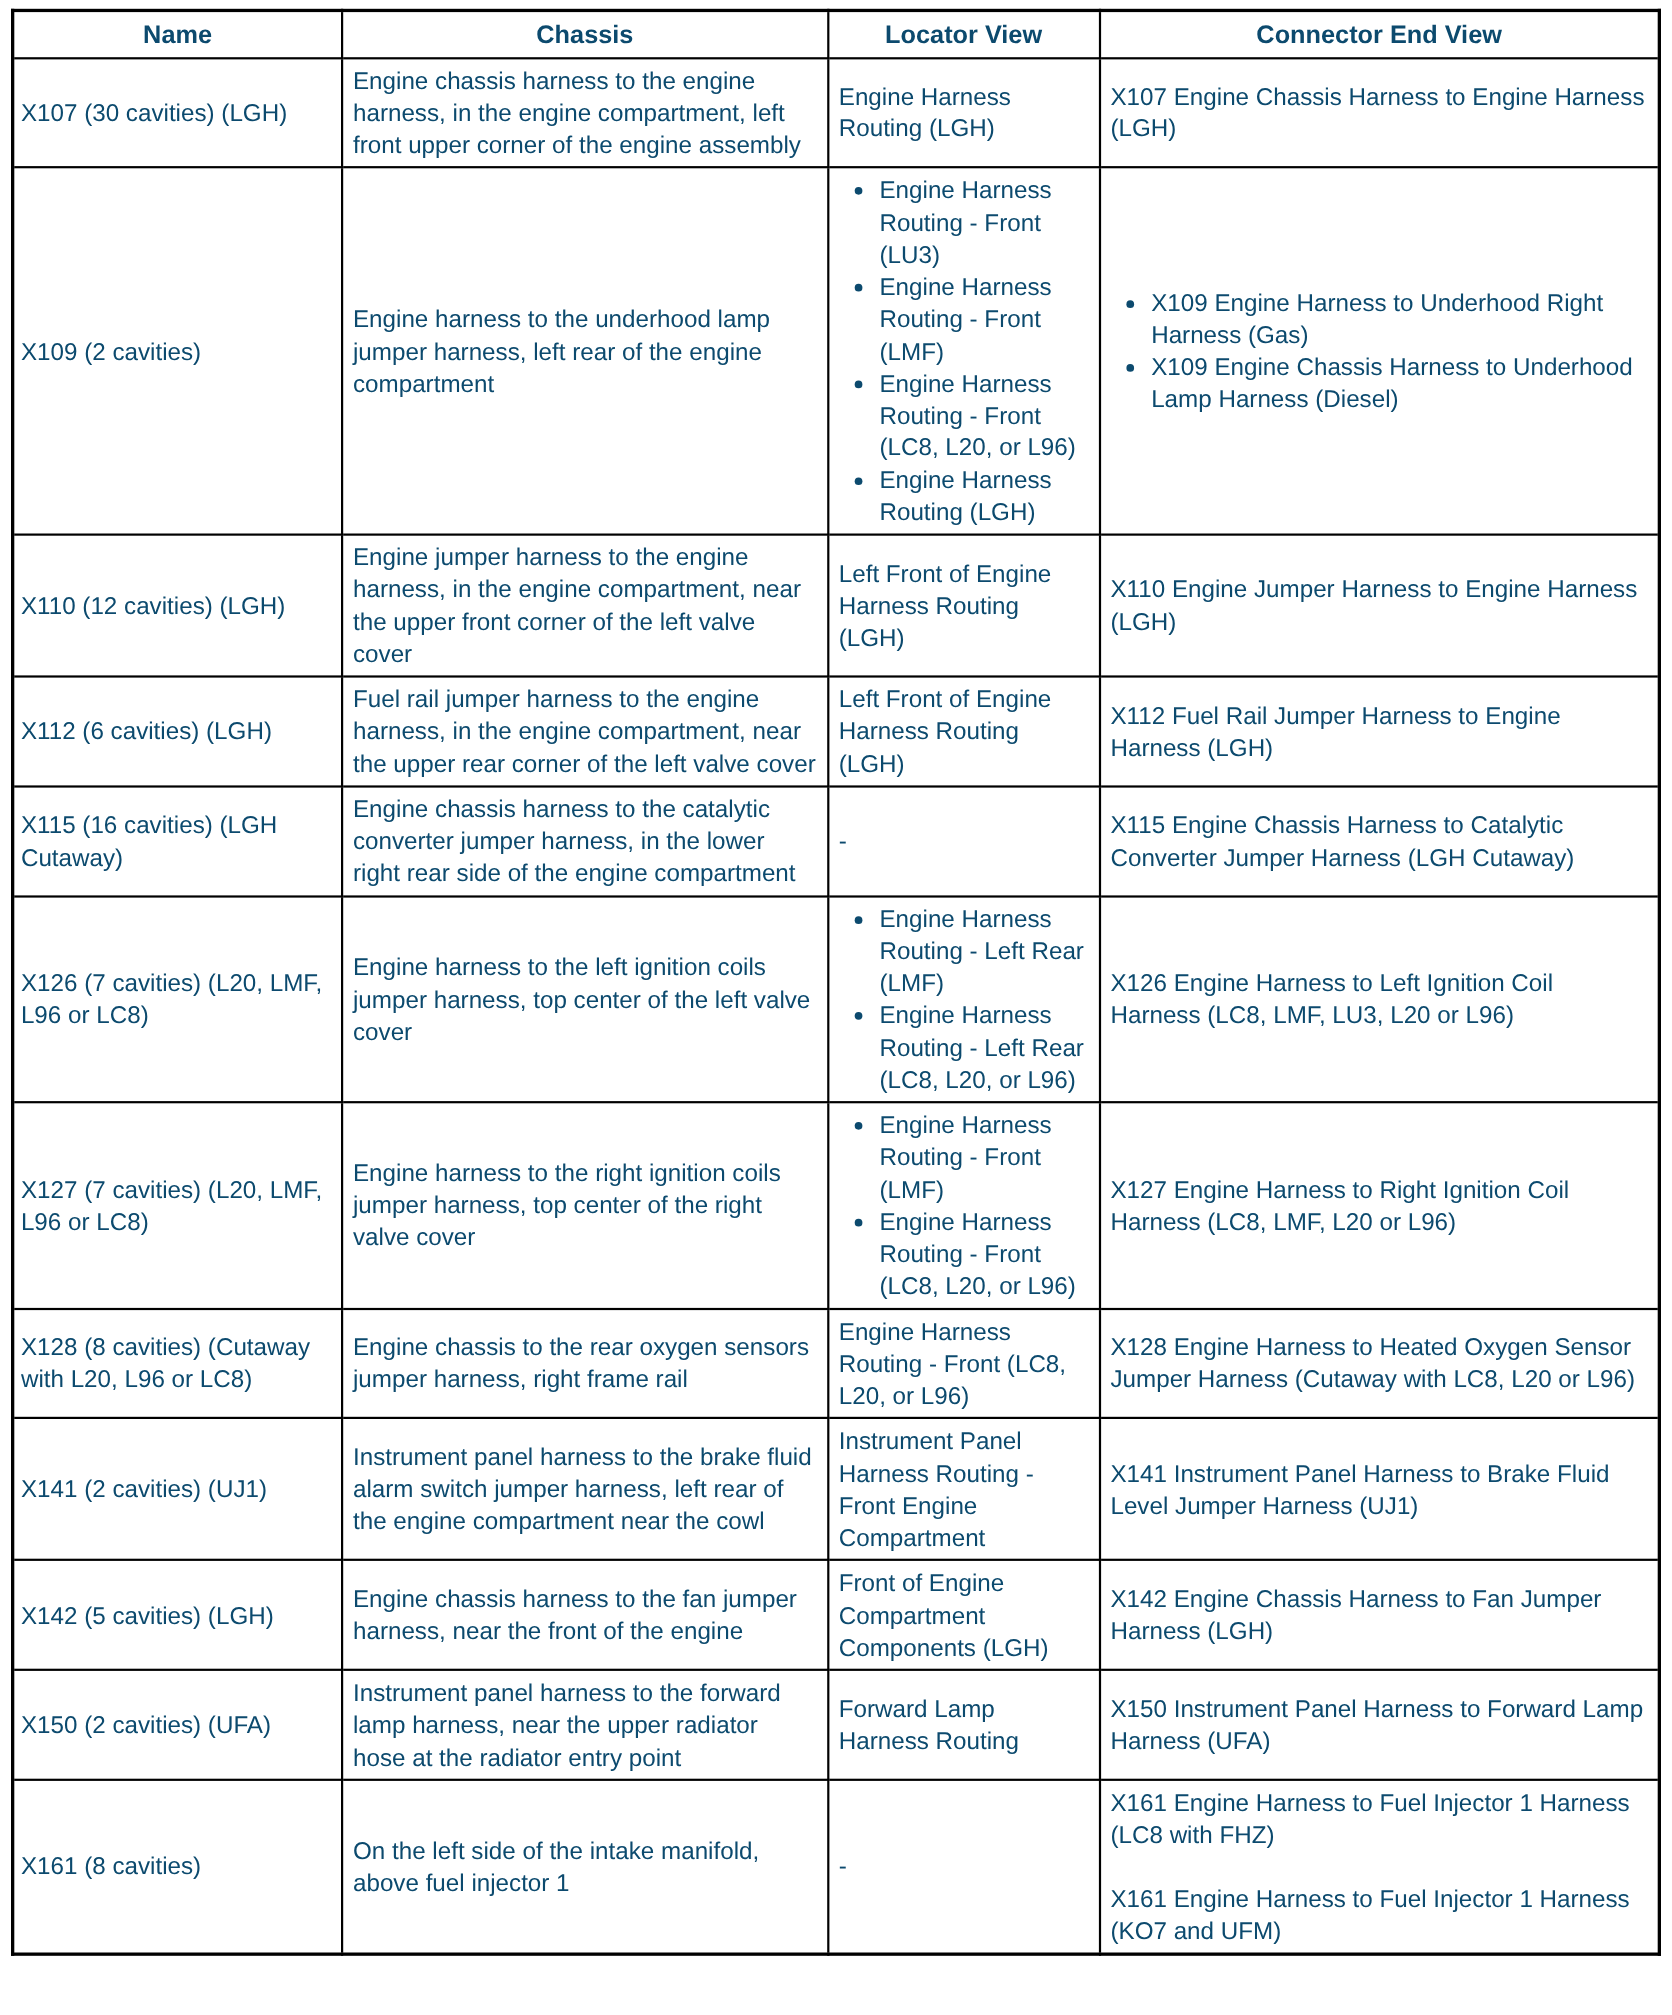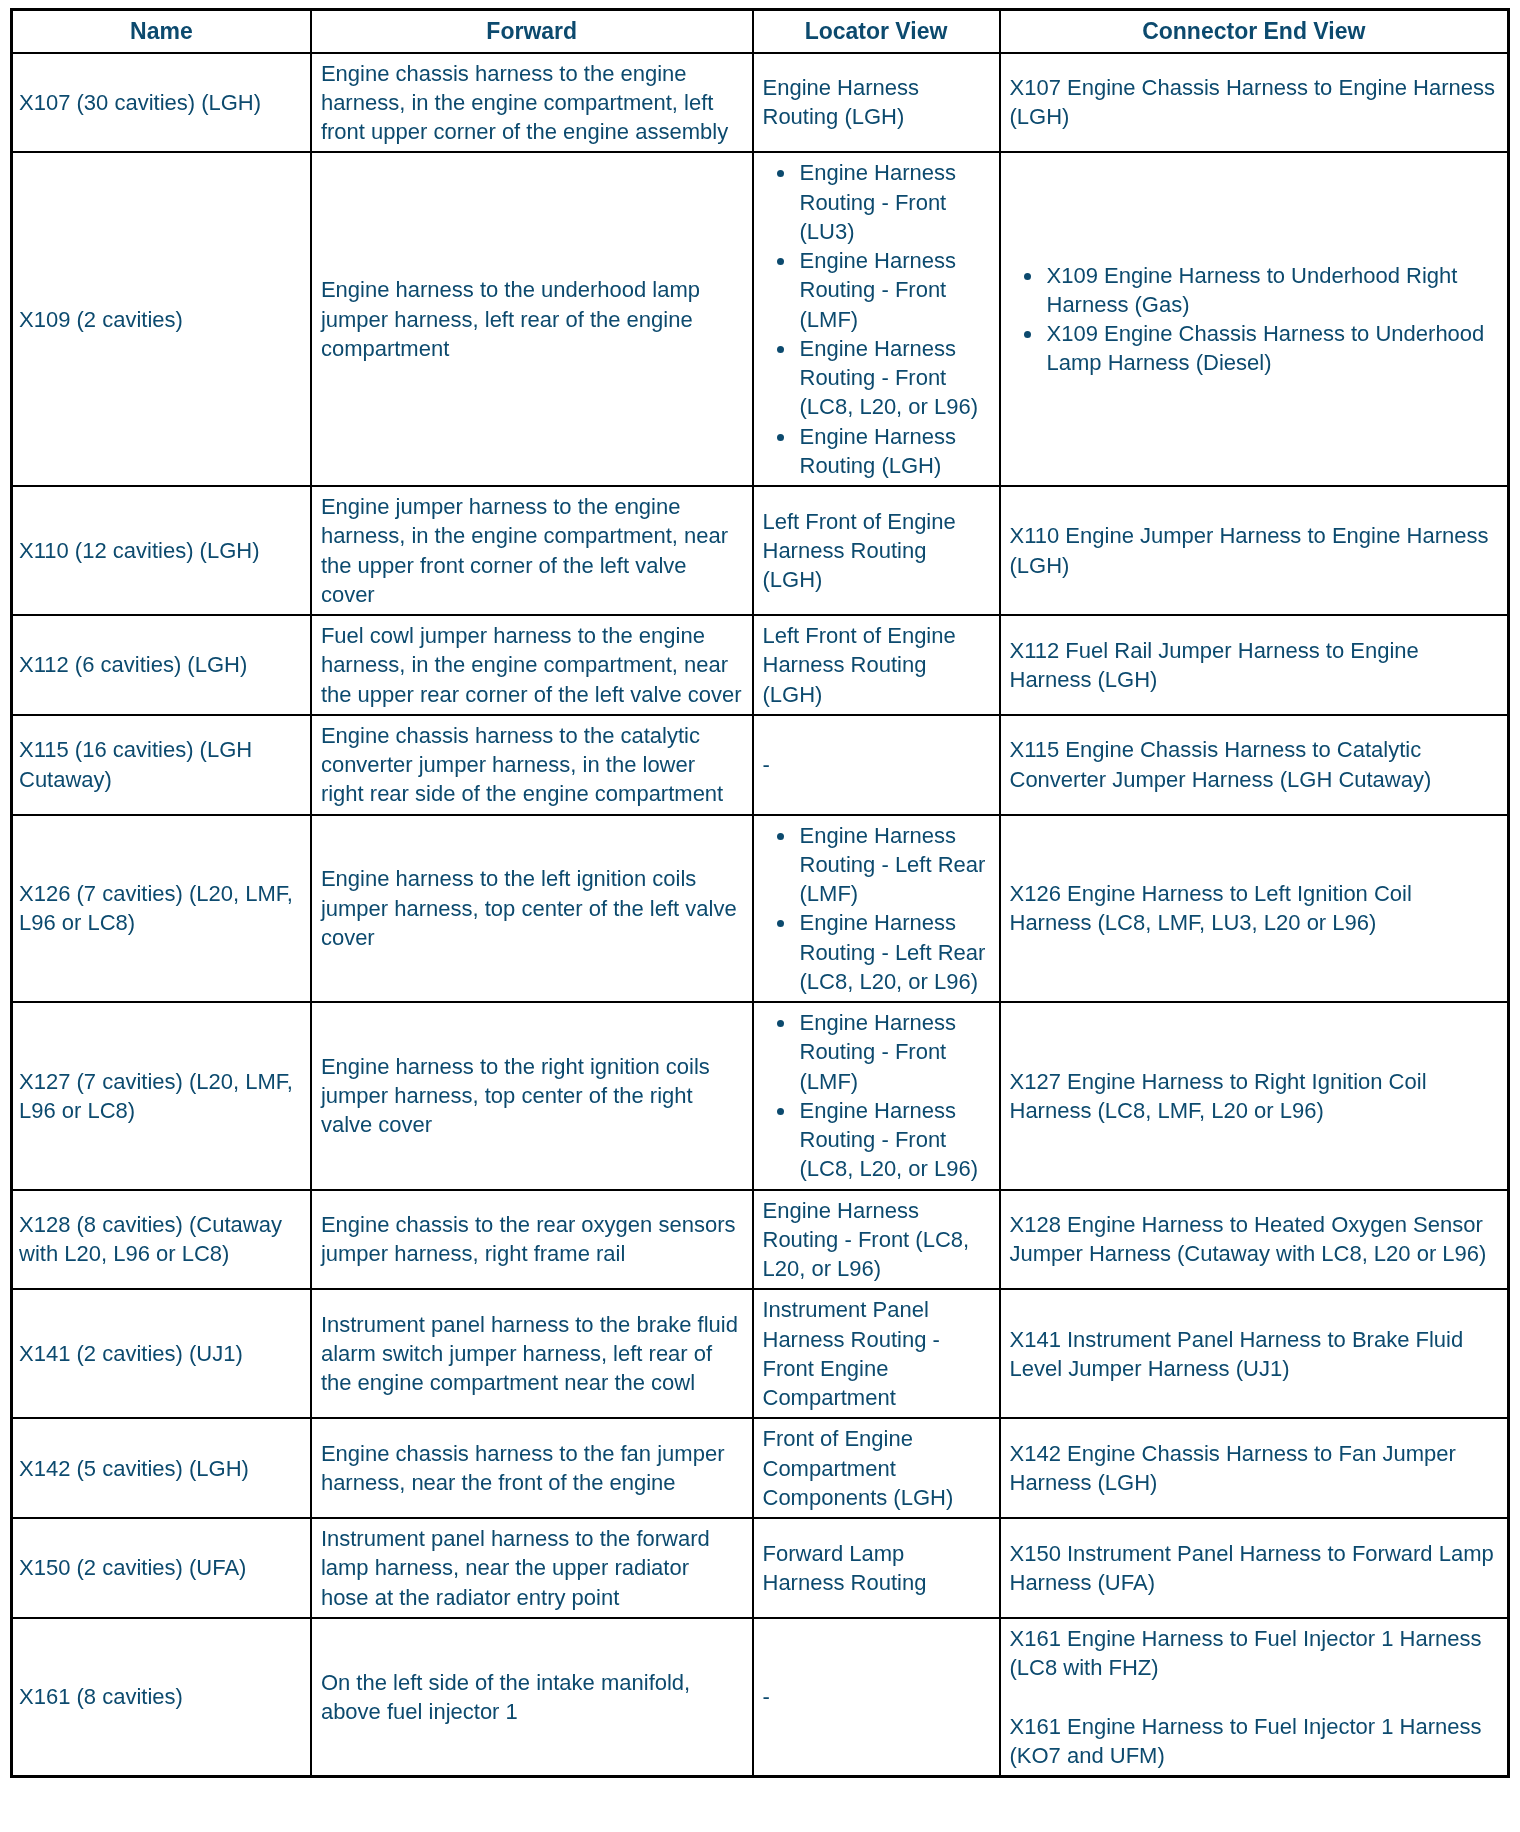--- a/index.html
+++ b/index.html
@@ -72,21 +72,21 @@
   <table class="connector-table">
     <colgroup>
       <col class="col-name">
       <col class="col-location">
       <col class="col-locator">
       <col class="col-connector">
     </colgroup>
     <thead>
       <tr>
         <th>Name</th>
-        <th>Forward</th>
+        <th>Chassis</th>
         <th>Locator View</th>
         <th>Connector End View</th>
       </tr>
     </thead>
     <tbody>
         <tr>
           <td class="cell-name">X107 (30 cavities) (LGH)</td>
           <td class="cell-location">Engine chassis harness to the engine harness, in the engine compartment, left front upper corner of the engine assembly</td>
           <td class="cell-locator-view">Engine Harness Routing (LGH)</td>
           <td class="cell-connector-end-view">X107 Engine Chassis Harness to Engine Harness (LGH)</td>
@@ -110,21 +110,21 @@
           </td>
         </tr>
         <tr>
           <td class="cell-name">X110 (12 cavities) (LGH)</td>
           <td class="cell-location">Engine jumper harness to the engine harness, in the engine compartment, near the upper front corner of the left valve cover</td>
           <td class="cell-locator-view">Left Front of Engine Harness Routing (LGH)</td>
           <td class="cell-connector-end-view">X110 Engine Jumper Harness to Engine Harness (LGH)</td>
         </tr>
         <tr>
           <td class="cell-name">X112 (6 cavities) (LGH)</td>
-          <td class="cell-location">Fuel cowl jumper harness to the engine harness, in the engine compartment, near the upper rear corner of the left valve cover</td>
+          <td class="cell-location">Fuel rail jumper harness to the engine harness, in the engine compartment, near the upper rear corner of the left valve cover</td>
           <td class="cell-locator-view">Left Front of Engine Harness Routing (LGH)</td>
           <td class="cell-connector-end-view">X112 Fuel Rail Jumper Harness to Engine Harness (LGH)</td>
         </tr>
         <tr>
           <td class="cell-name">X115 (16 cavities) (LGH Cutaway)</td>
           <td class="cell-location">Engine chassis harness to the catalytic converter jumper harness, in the lower right rear side of the engine compartment</td>
           <td class="cell-locator-view">-</td>
           <td class="cell-connector-end-view">X115 Engine Chassis Harness to Catalytic Converter Jumper Harness (LGH Cutaway)</td>
         </tr>
         <tr>

